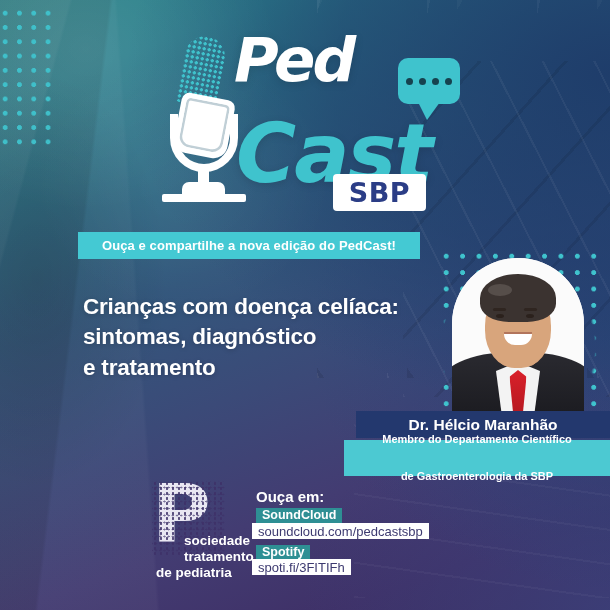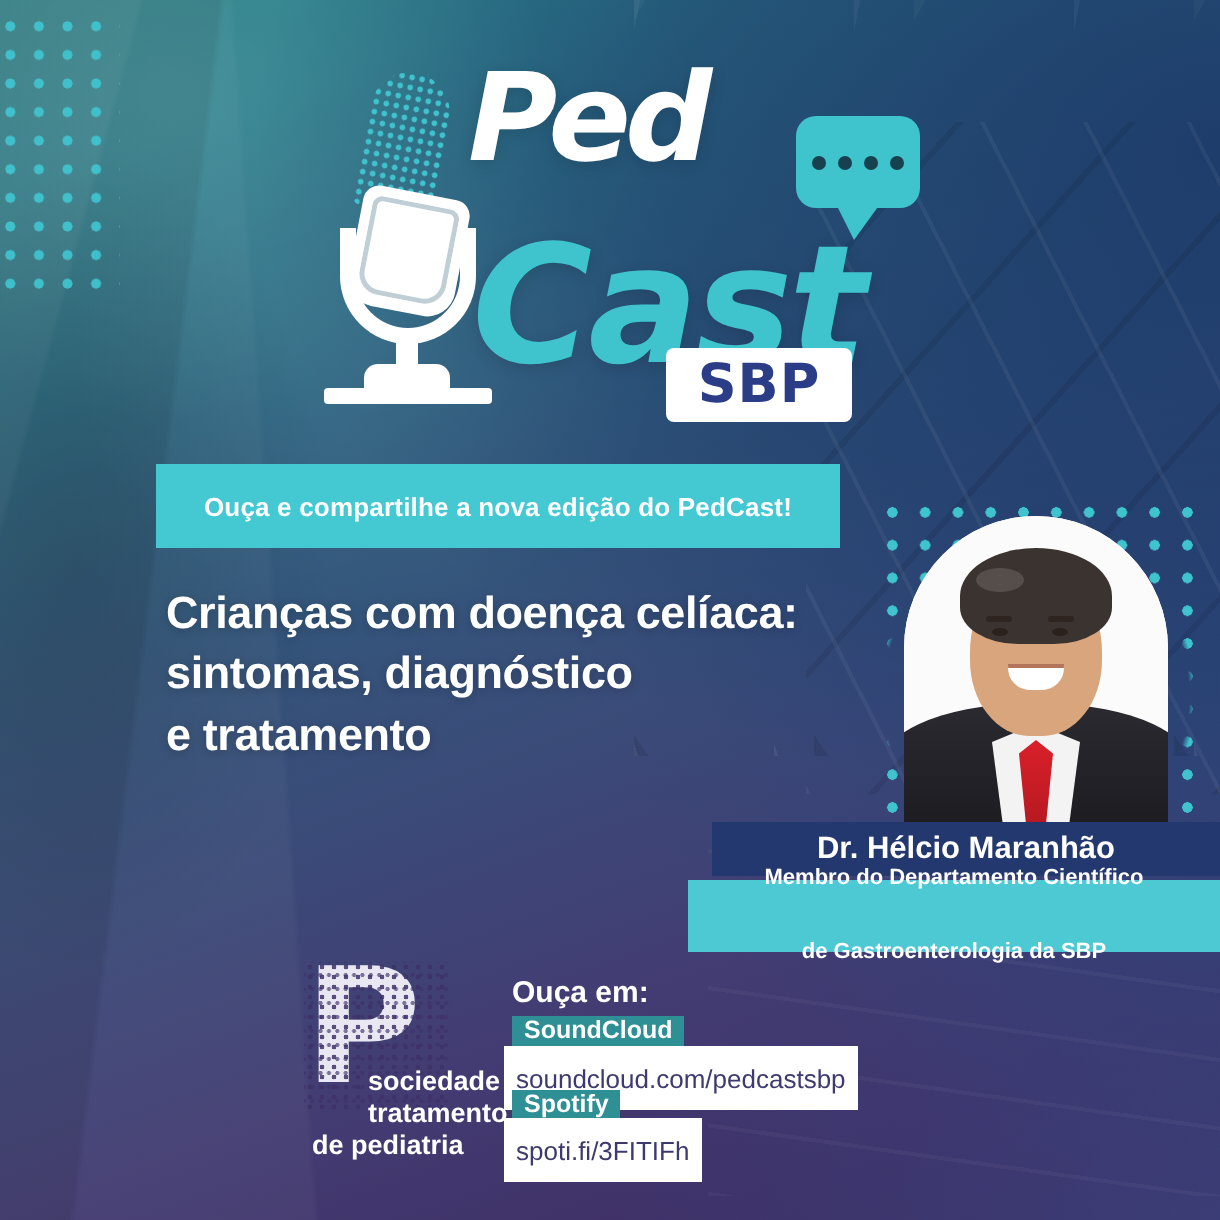--- a/index.html
+++ b/index.html
@@ -144,21 +144,21 @@
     width: 93px; height: 37px; background: #ffffff; border-radius: 4px;
     display: flex; align-items: center; justify-content: center;
   }
   .sbp-badge span {
     font-family: "DejaVu Sans", sans-serif;
     font-size: 27px; font-weight: 700; color: #2b3d86; letter-spacing: .5px;
   }
 
   
   .banner {
-    position: absolute; left: 78px; top: 232px; width: 342px; height: 42px;
+    position: absolute; left: 78px; top: 232px; width: 342px; height: 27px;
     background: #44c9d3; display: flex; align-items: center; justify-content: center;
   }
   .banner span {
     font-size: 13px; font-weight: 700; color: #ffffff; letter-spacing: .1px;
     white-space: nowrap;
   }
 
   
   .title {
     position: absolute; left: 83px; top: 292px; width: 340px;
@@ -267,21 +267,21 @@
     position: absolute; left: 256px; top: 488px;
     font-size: 15px; font-weight: 700; color: #ffffff;
   }
 
   .chip {
     position: absolute; background: #2e8f94; height: 18px;
     display: flex; align-items: flex-start; padding: 0 6px;
   }
   .chip span { font-size: 12.5px; font-weight: 700; color: #ffffff; white-space: nowrap; }
   .urlbox {
-    position: absolute; background: #ffffff; height: 32px;
+    position: absolute; background: #ffffff; height: 16px;
     display: flex; align-items: center; padding: 0 6px;
   }
   .urlbox span { font-size: 13px; font-weight: 400; color: #3d3a70; white-space: nowrap; }
 
   .chip.sc  { left: 256px; top: 508px; }
   .urlbox.sc{ left: 252px; top: 523px; }
   .chip.sp  { left: 256px; top: 545px; }
   .urlbox.sp{ left: 252px; top: 559px; }
 </style>
 </head>

